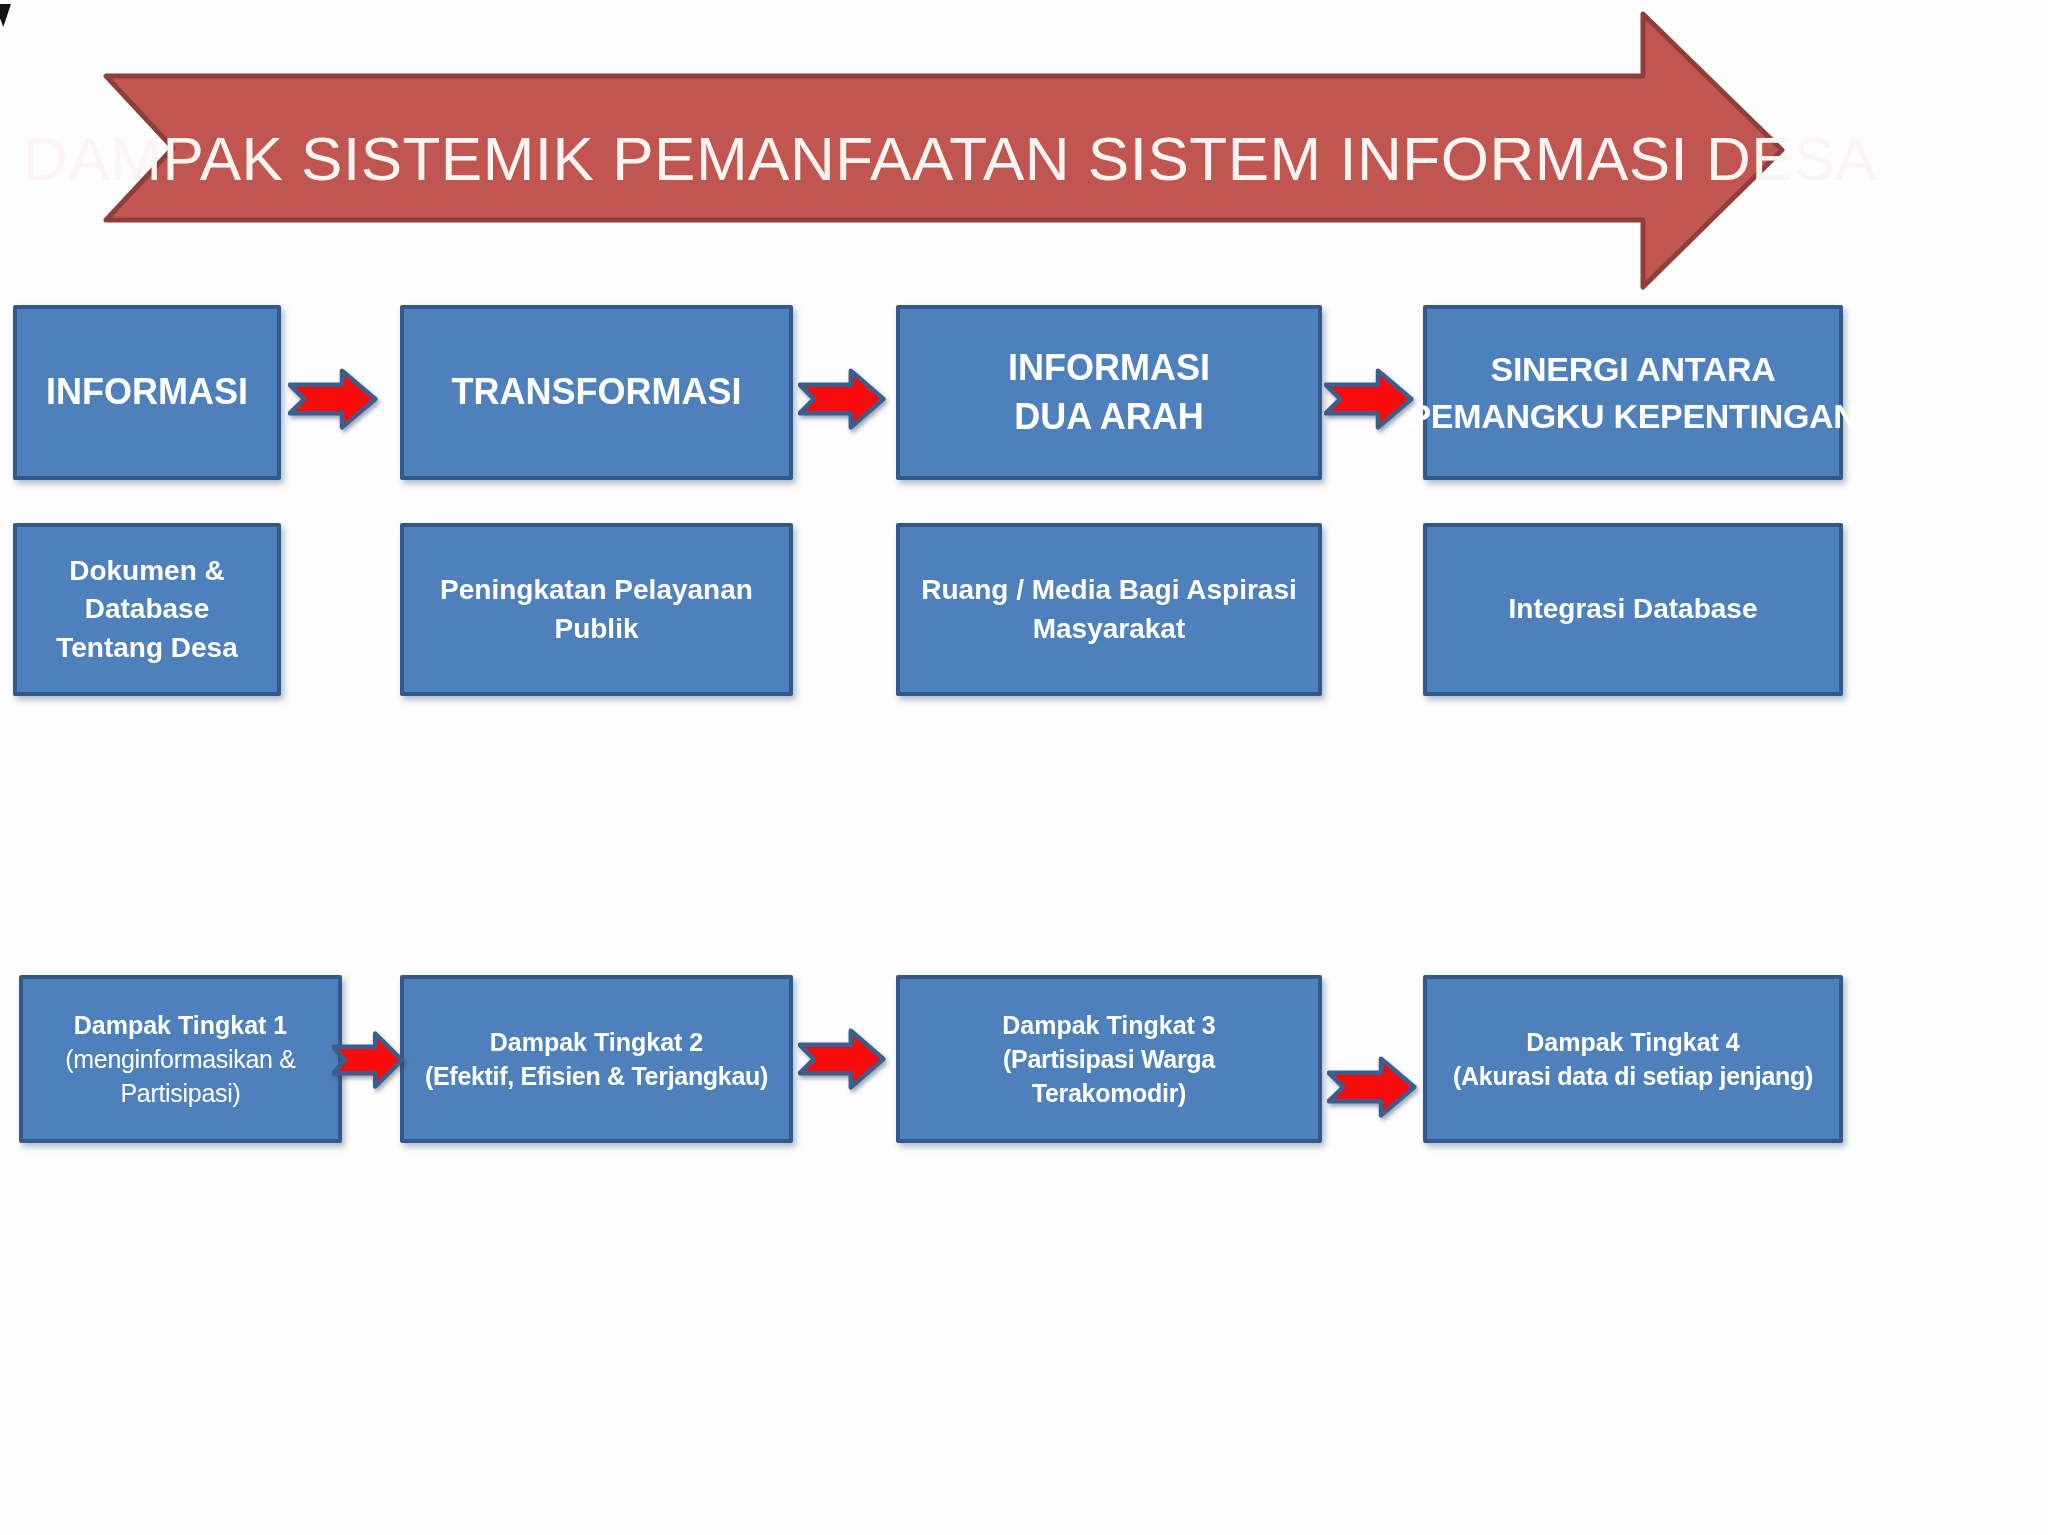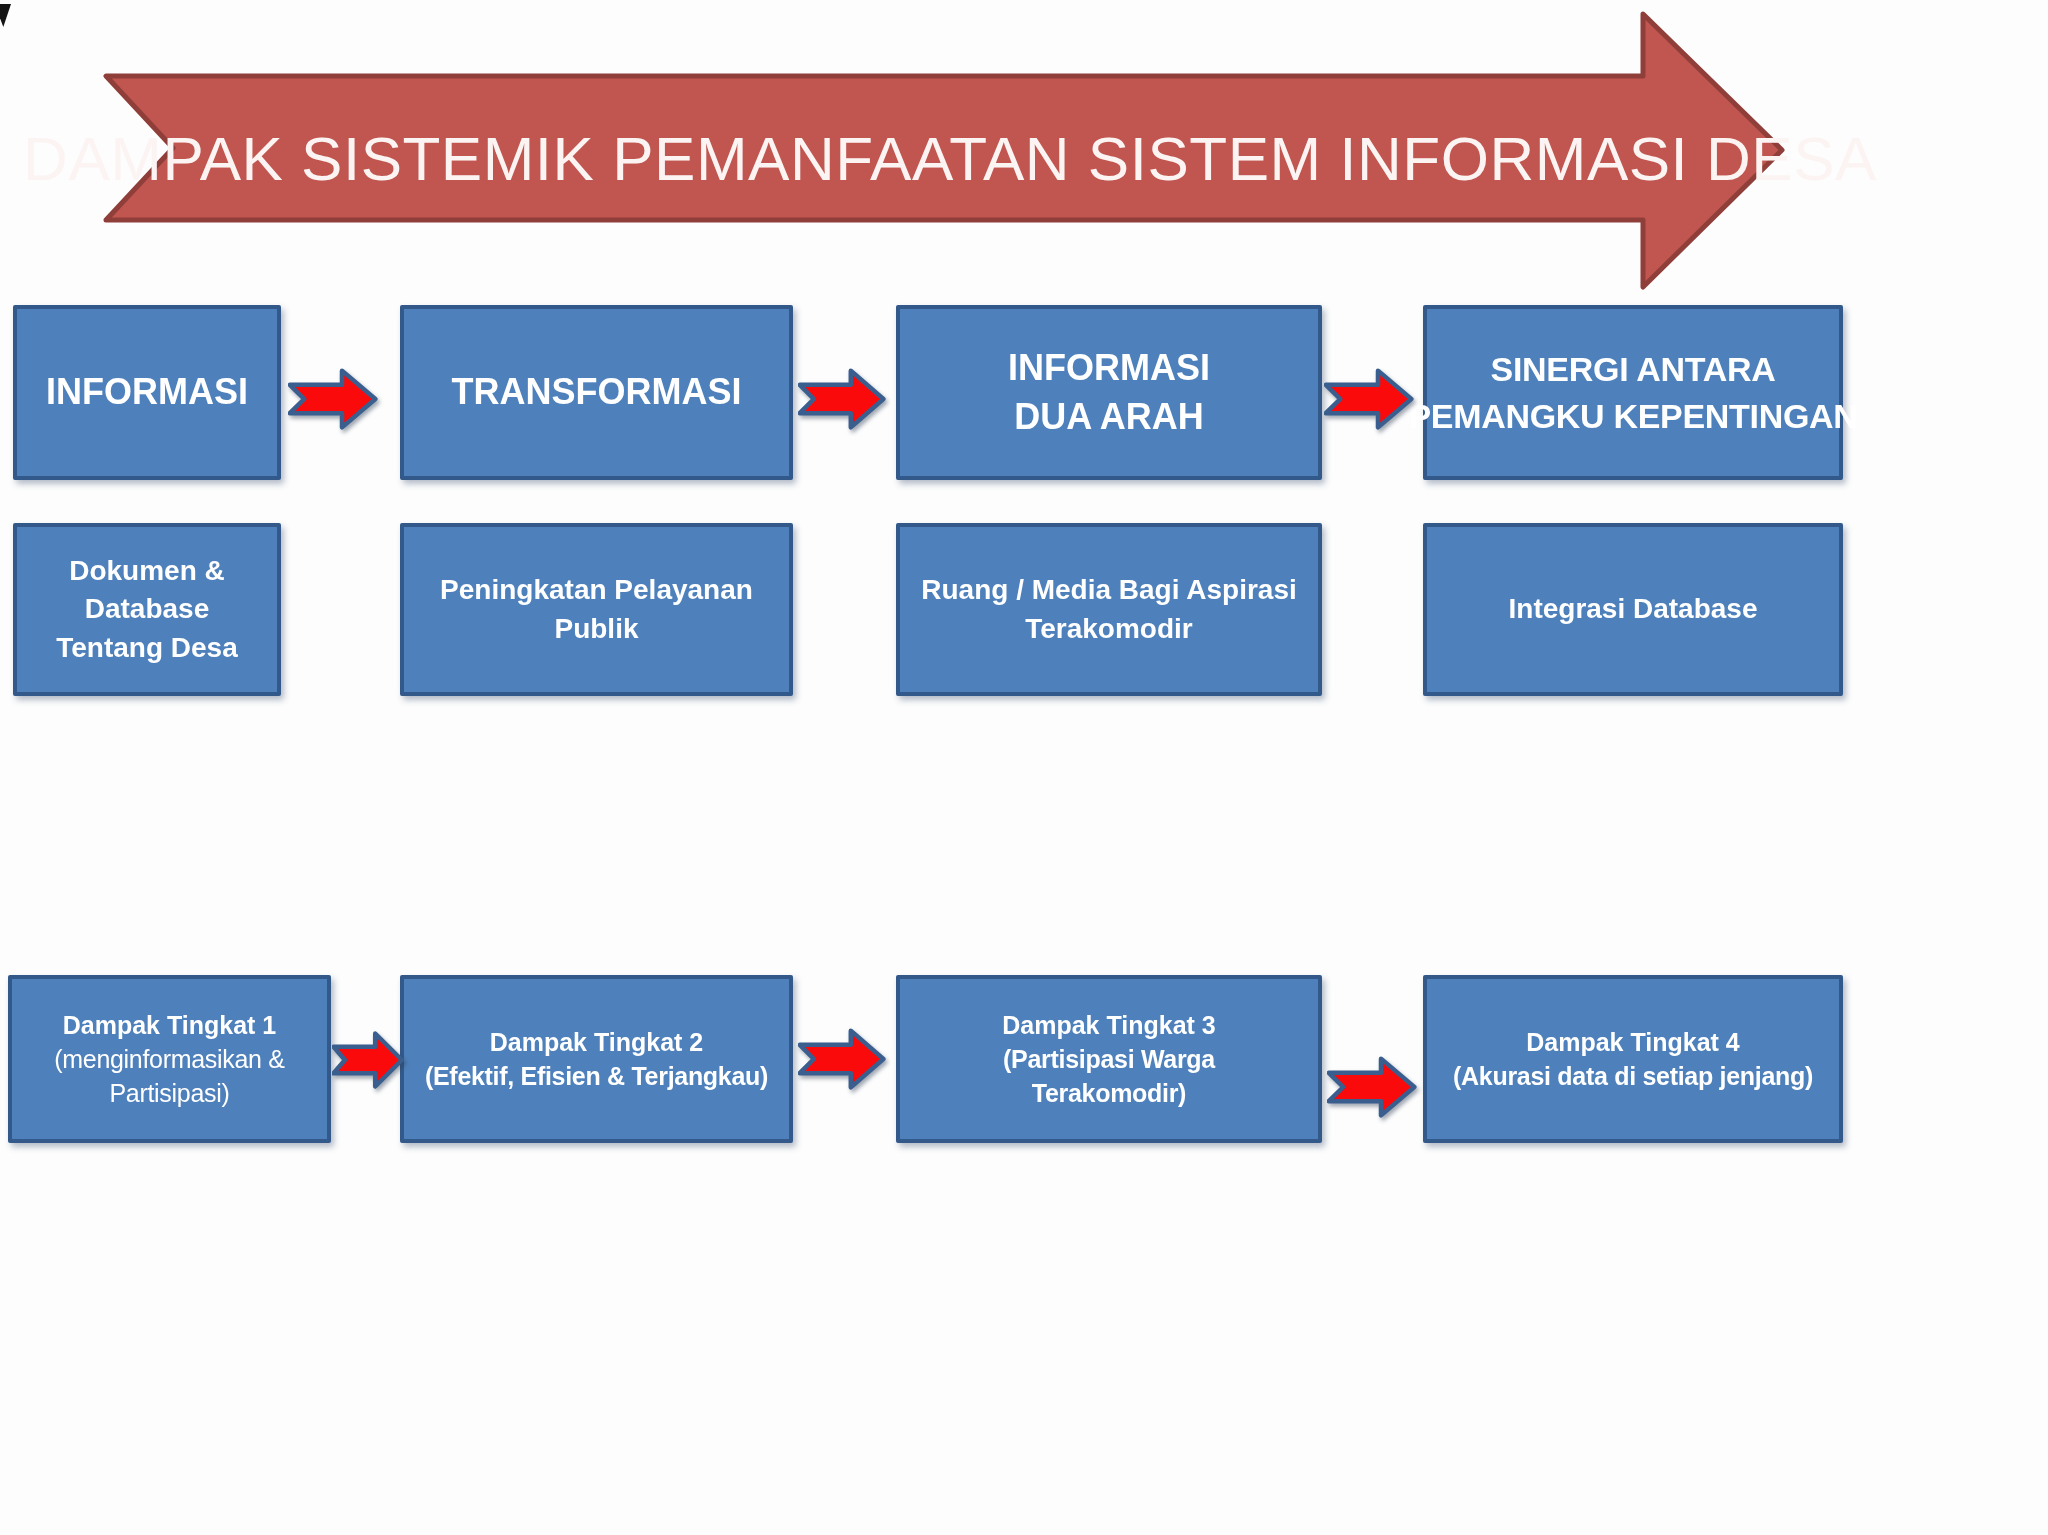--- a/index.html
+++ b/index.html
@@ -32,21 +32,21 @@
   .box .line{white-space:nowrap;}
   
   .r1{top:305px;height:175px;font-size:36px;}
   .r2{top:523px;height:173px;font-size:28px;}
   .r3{top:975px;height:168px;font-size:25px;}
   .c1{left:13px;width:268px;}
   .c2{left:400px;width:393px;}
   .c3{left:896px;width:426px;}
   .c4{left:1423px;width:420px;}
   .r1.c4{font-size:34px;letter-spacing:-.3px;}
-  .r3.c1{left:8px;width:323px;}
+  .r3.c1{left:19px;width:323px;}
   .r3 .line.sub{letter-spacing:-.3px;}
   .r3 .line.regular{font-weight:400;}
   
   .connector{position:absolute;}
   .connector svg{display:block;width:100%;height:100%;filter:drop-shadow(2px 3px 2px rgba(45,60,85,.45));}
   #con-r1-1{left:288px;top:368px;width:90px;height:62px;}
   #con-r1-2{left:798px;top:368px;width:88px;height:62px;}
   #con-r1-3{left:1324px;top:368px;width:90px;height:62px;}
   #con-r3-1{left:332px;top:1031px;width:72px;height:58px;}
   #con-r3-2{left:798px;top:1028px;width:88px;height:62px;}
@@ -89,21 +89,21 @@
     <div class="line">Dokumen &amp;</div>
     <div class="line">Database</div>
     <div class="line">Tentang Desa</div>
   </div>
   <div class="box r2 c2">
     <div class="line">Peningkatan Pelayanan</div>
     <div class="line">Publik</div>
   </div>
   <div class="box r2 c3">
     <div class="line">Ruang / Media Bagi Aspirasi</div>
-    <div class="line">Terakomodir</div>
+    <div class="line">Masyarakat</div>
   </div>
   <div class="box r2 c4">
     <div class="line">Integrasi Database</div>
   </div>
 
   <div class="box r3 c1">
     <div class="line">Dampak Tingkat 1</div>
     <div class="line sub regular">(menginformasikan &amp;</div>
     <div class="line sub regular">Partisipasi)</div>
   </div>

